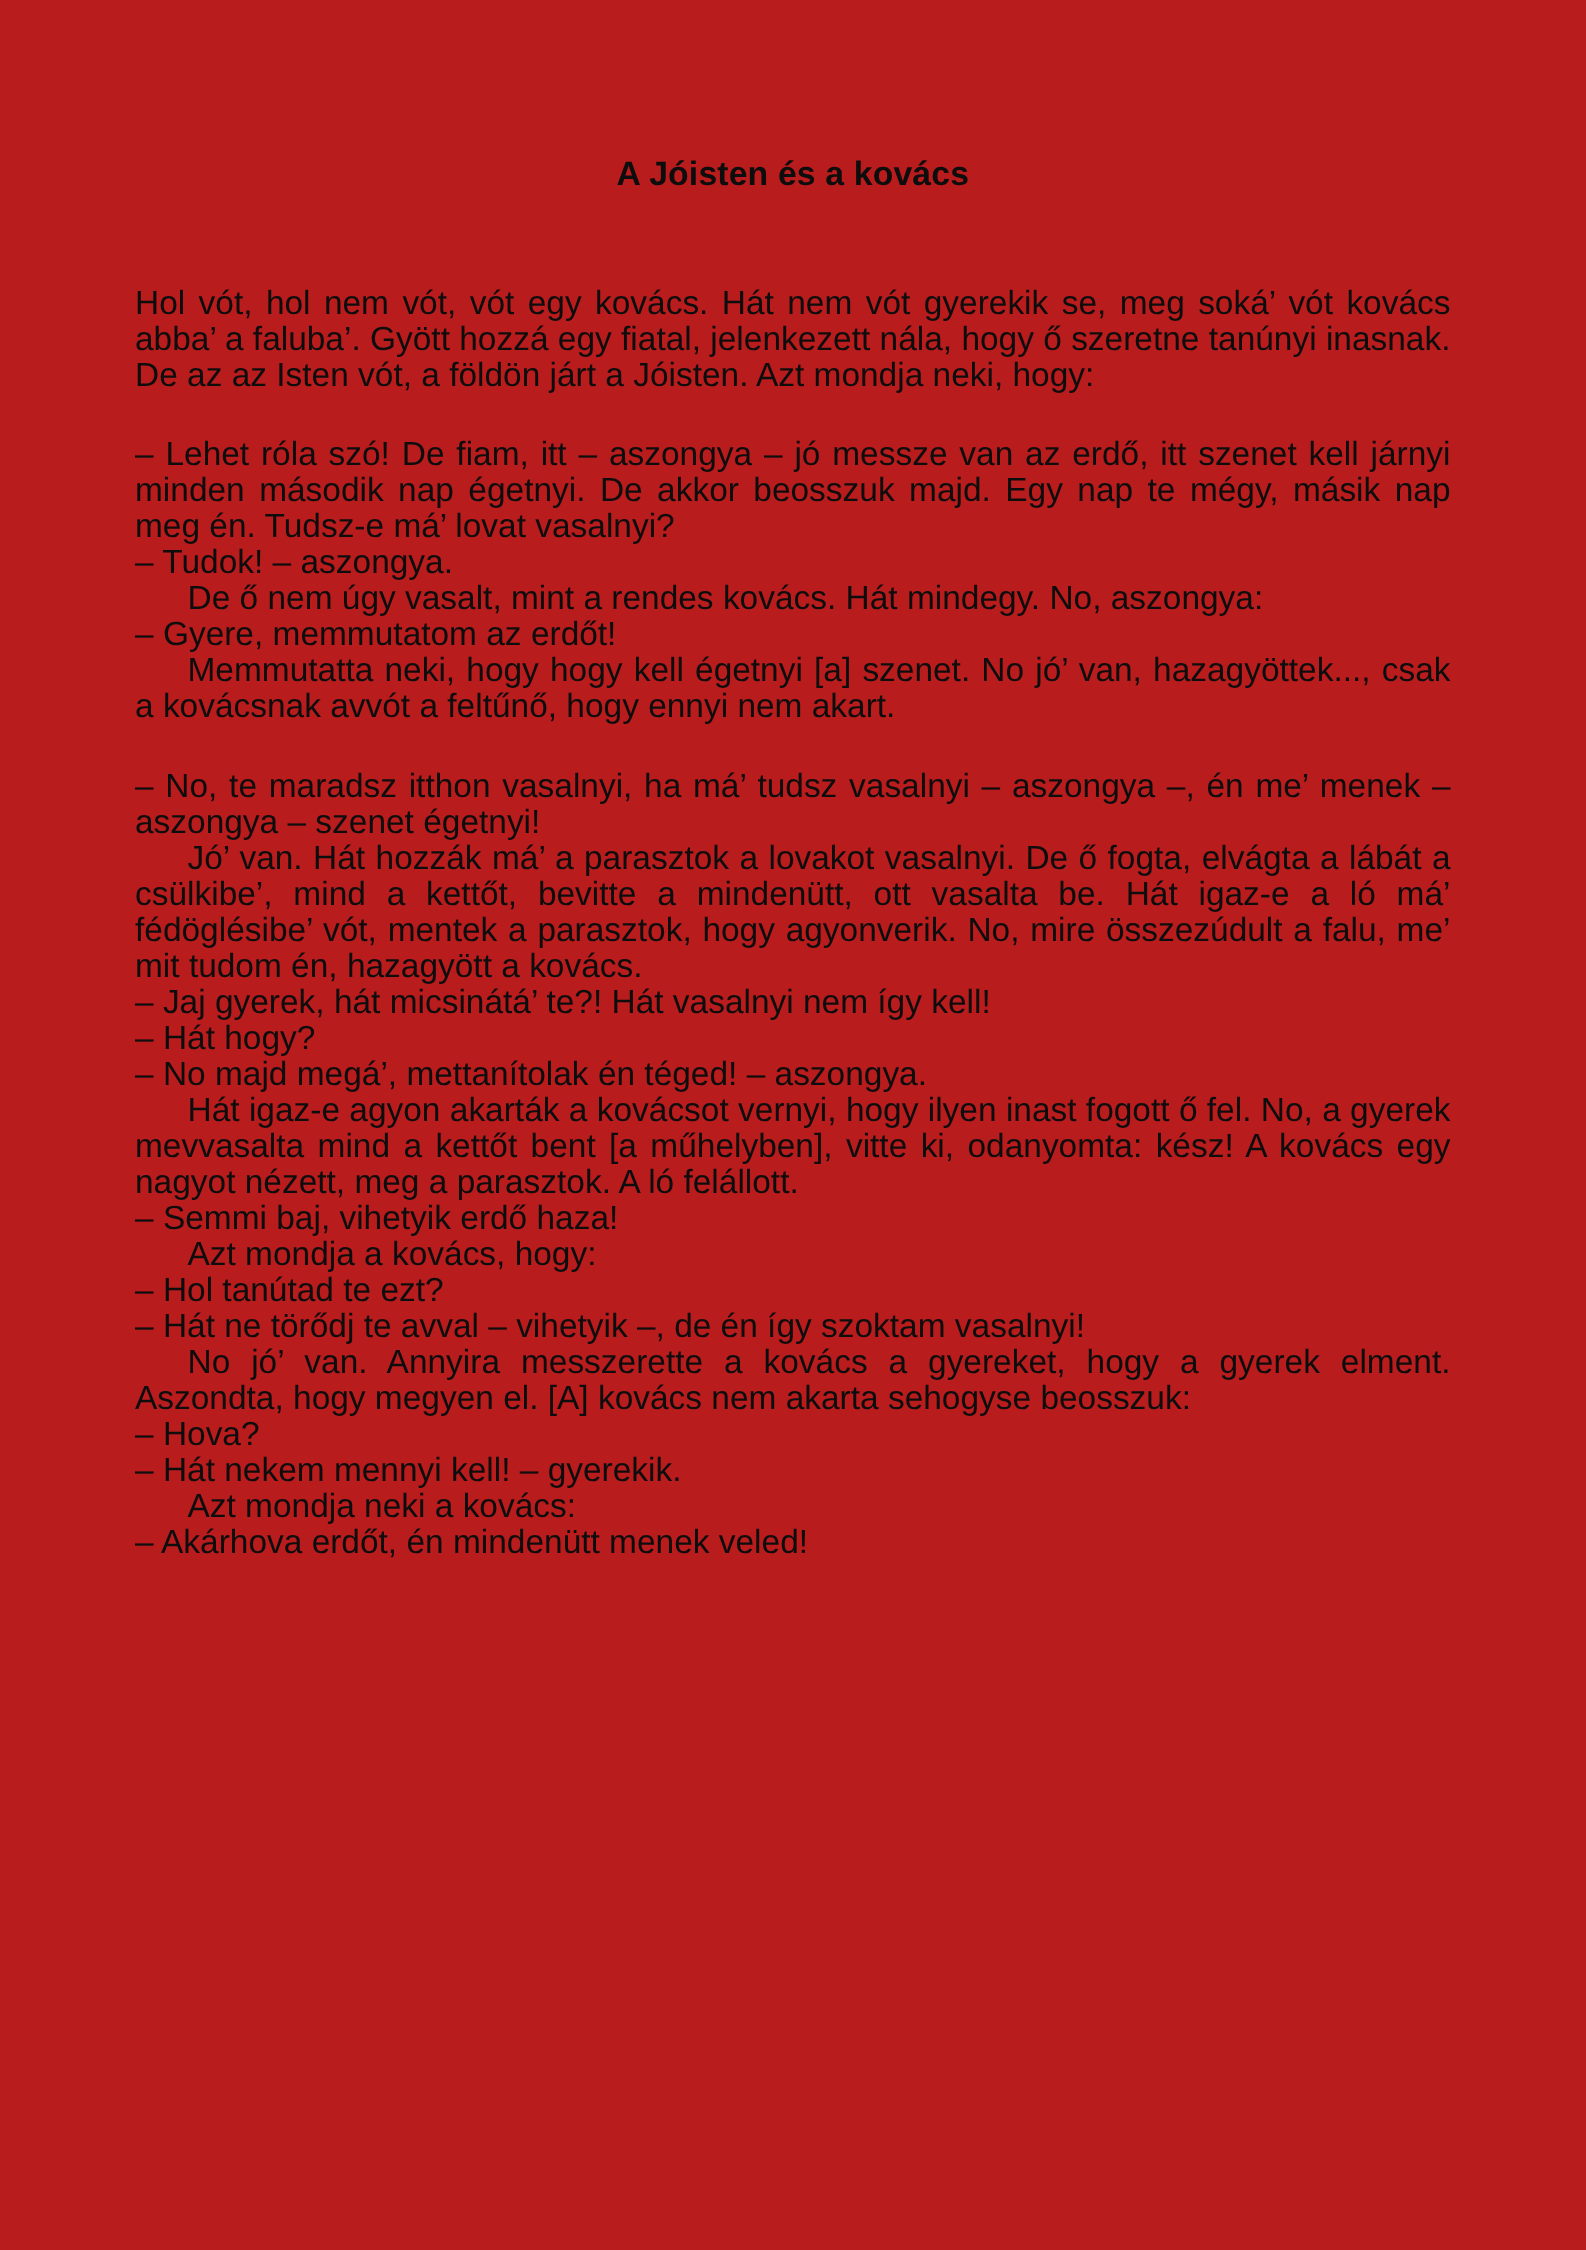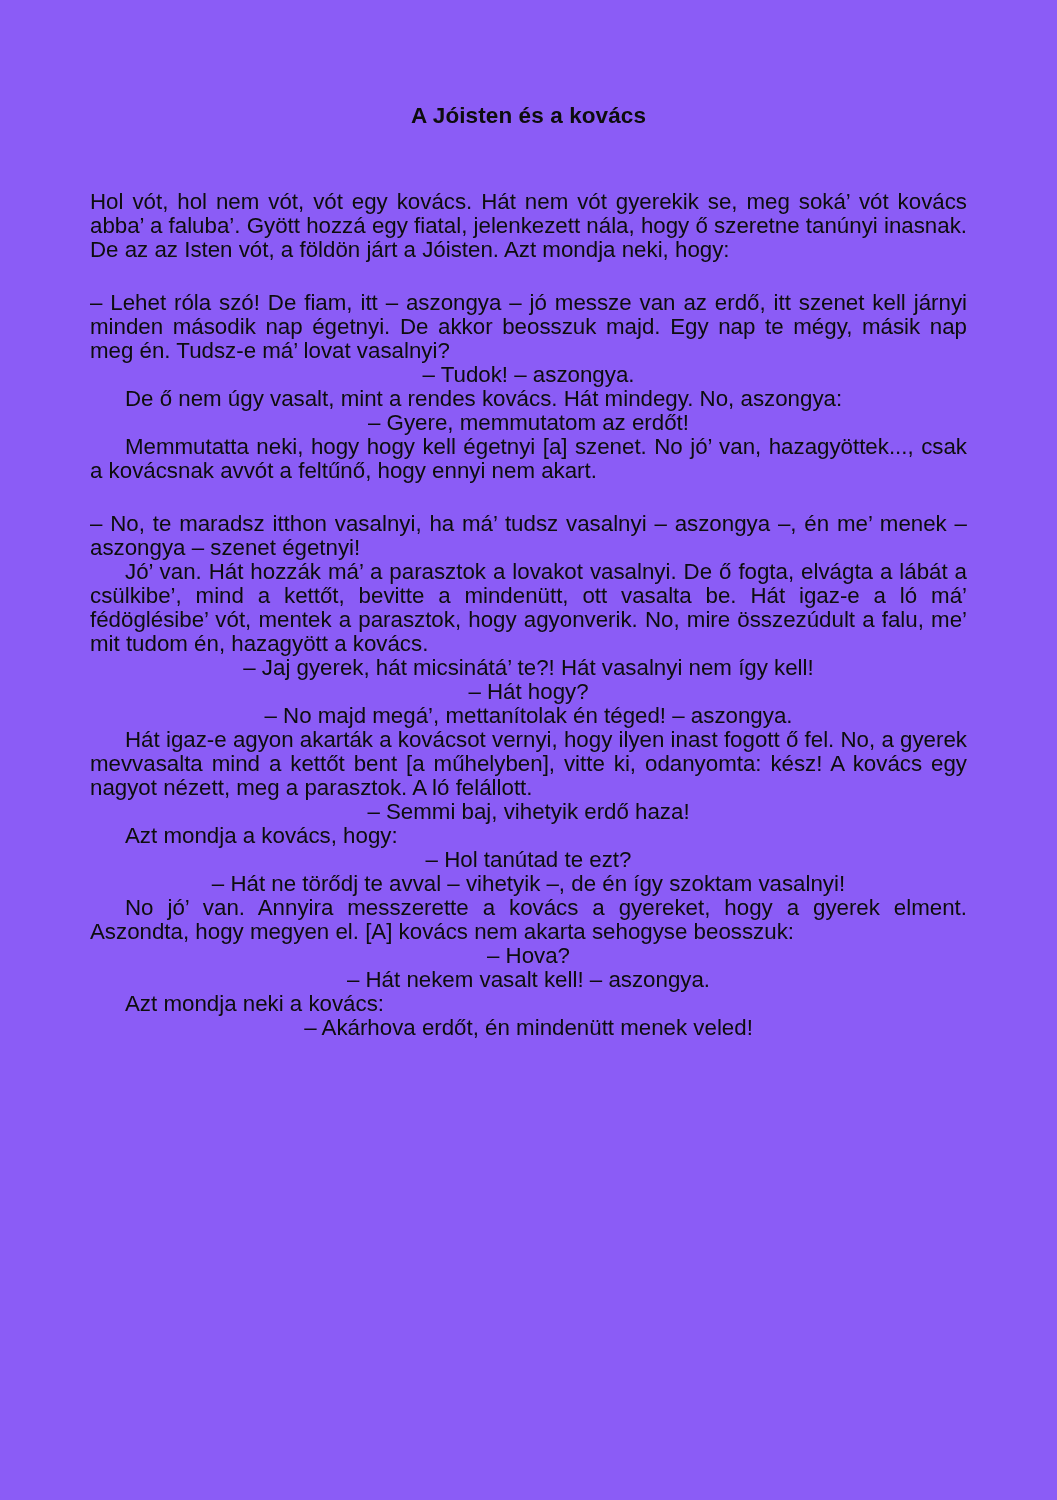--- a/index.html
+++ b/index.html
@@ -8,21 +8,21 @@
     background: #ffffff;
   }
   body {
     font-family: "Liberation Sans", sans-serif;
     color: #0d0d0d;
   }
   .page {
     position: relative;
     width: 1057px;
     height: 1500px;
-    background: #8b5cf6;
+    background: #b91c1c;
     overflow: hidden;
     box-sizing: border-box;
   }
   .doc-title {
     position: absolute;
     top: 86px;
     left: 90px;
     width: 877px;
     text-align: center;
     font-size: 22.5px;
@@ -49,21 +49,21 @@
   .para.flush {
     text-indent: 0;
   }
   
   .para.indent {
     text-indent: 35px;
   }
   
   .para.dialogue {
     text-indent: 0;
-    text-align: center;
+    text-align: left;
   }
   
   .para.dialogue-wrap {
     text-indent: 0;
     text-align: justify;
     text-justify: inter-word;
     margin-top: 29px;
   }
   
 </style>
@@ -86,18 +86,18 @@
       <p class="para dialogue">– Jaj gyerek, hát micsinátá’ te?! Hát vasalnyi nem így kell!</p>
       <p class="para dialogue">– Hát hogy?</p>
       <p class="para dialogue">– No majd megá’, mettanítolak én téged! – aszongya.</p>
       <p class="para indent">Hát igaz-e agyon akarták a kovácsot vernyi, hogy ilyen inast fogott ő fel. No, a gyerek mevvasalta mind a kettőt bent [a műhelyben], vitte ki, odanyomta: kész! A kovács egy nagyot nézett, meg a parasztok. A ló felállott.</p>
       <p class="para dialogue">– Semmi baj, vihetyik erdő haza!</p>
       <p class="para indent">Azt mondja a kovács, hogy:</p>
       <p class="para dialogue">– Hol tanútad te ezt?</p>
       <p class="para dialogue">– Hát ne törődj te avval – vihetyik –, de én így szoktam vasalnyi!</p>
       <p class="para indent">No jó’ van. Annyira messzerette a kovács a gyereket, hogy a gyerek elment. Aszondta, hogy megyen el. [A] kovács nem akarta sehogyse beosszuk:</p>
       <p class="para dialogue">– Hova?</p>
-      <p class="para dialogue">– Hát nekem vasalt kell! – aszongya.</p>
+      <p class="para dialogue">– Hát nekem mennyi kell! – gyerekik.</p>
       <p class="para indent">Azt mondja neki a kovács:</p>
       <p class="para dialogue">– Akárhova erdőt, én mindenütt menek veled!</p>
     </div>
 
 </div>
 
 </body></html>

